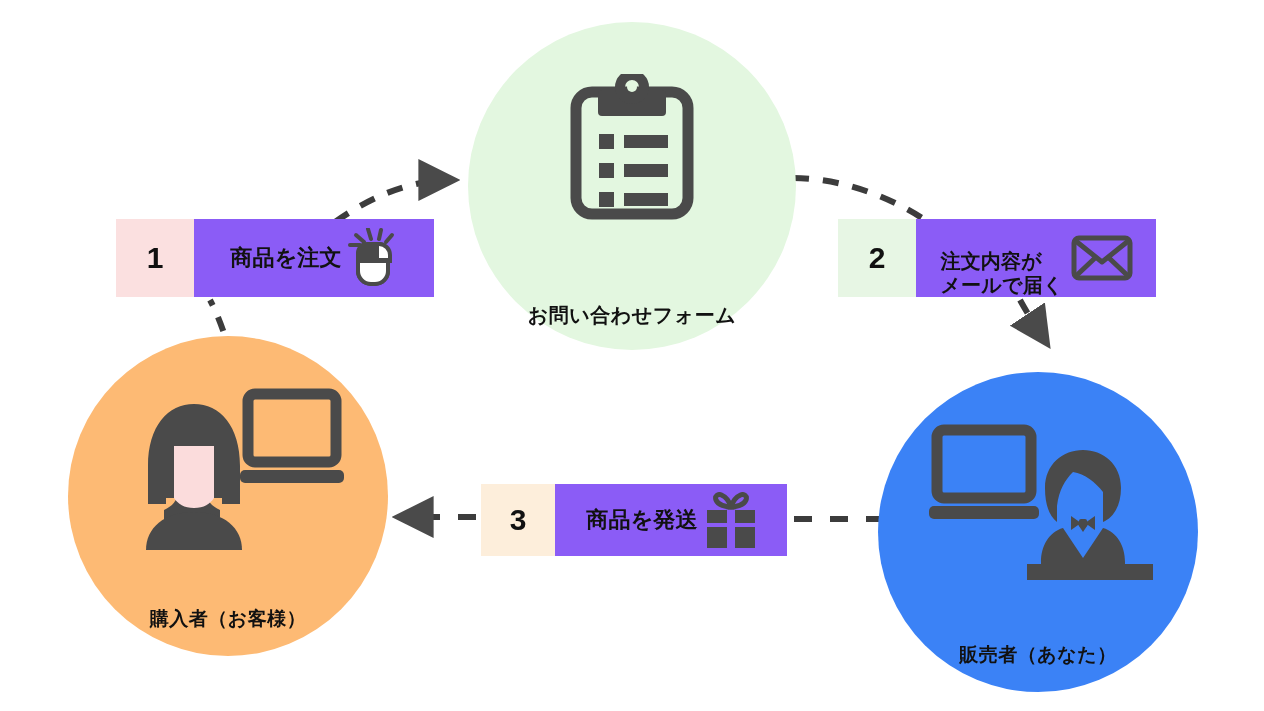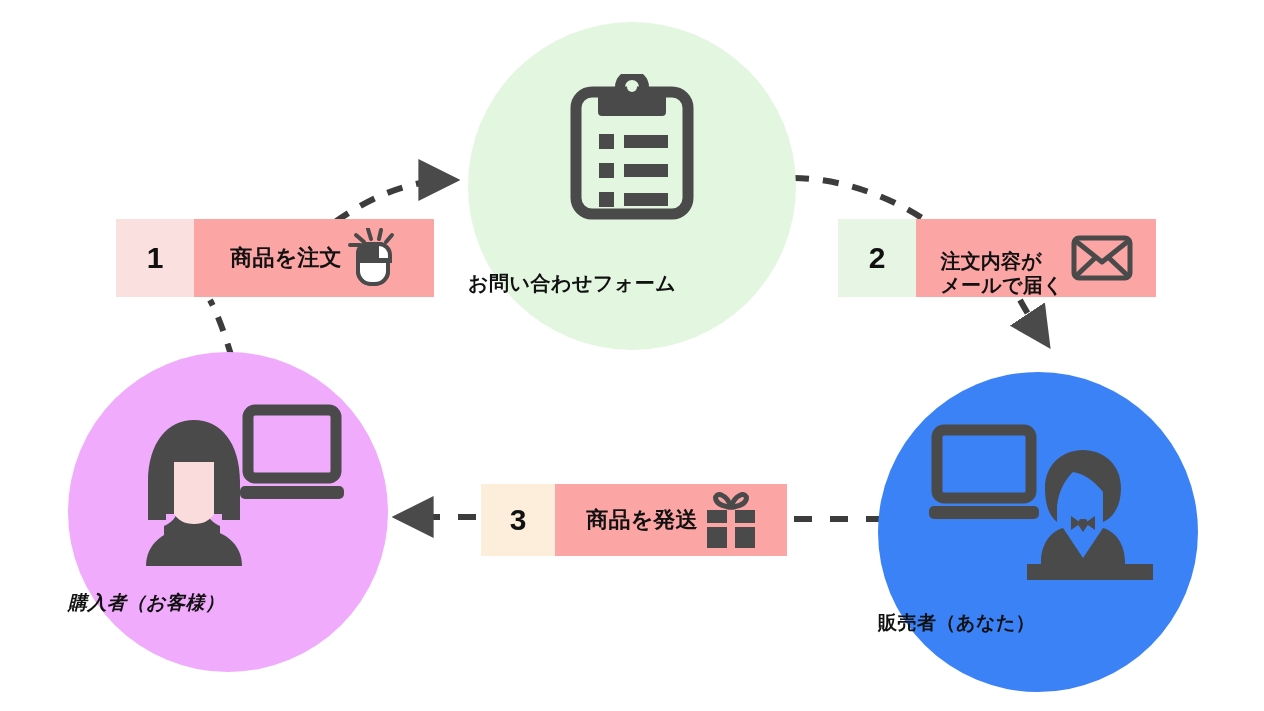--- a/index.html
+++ b/index.html
@@ -32,37 +32,38 @@
     position: absolute;
     border-radius: 50%;
     display: flex;
     flex-direction: column;
     align-items: center;
     justify-content: flex-start;
   }
   .node-label {
     position: absolute;
     width: 100%;
+    text-align: center;
     font-size: 19px;
     font-weight: 700;
     color: #111111;
     letter-spacing: 0.5px;
     white-space: nowrap;
+    margin-top: 32px;
   }
   #node-form {
     left: 468px;  top: 22px;
     width: 328px; height: 328px;
     background: #e3f7e0;
   }
   #node-form .node-label { top: 248px; font-size: 20px; }
   #node-buyer {
-    left: 68px;  top: 352px;
+    left: 68px;  top: 336px;
     width: 320px; height: 320px;
-    background: #f0abfc;
-    font-style: italic;
+    background: #fdba74;
   }
   #node-buyer .node-label { top: 238px; }
   #node-seller {
     left: 878px;  top: 372px;
     width: 320px; height: 320px;
     background: #3b82f6;
   }
   #node-seller .node-label { top: 238px; }
 
   
@@ -75,21 +76,21 @@
   .step-num {
     display: flex;
     align-items: center;
     justify-content: center;
     font-size: 30px;
     font-weight: 700;
     color: #111111;
     box-sizing: border-box;
   }
   .step-body {
-    background: #fca5a5;
+    background: #8b5cf6;
     display: flex;
     align-items: center;
     justify-content: center;
     gap: 6px;
     box-sizing: border-box;
     padding: 0 10px 0 12px;
   }
   .step-text {
     font-size: 22px;
     font-weight: 700;

